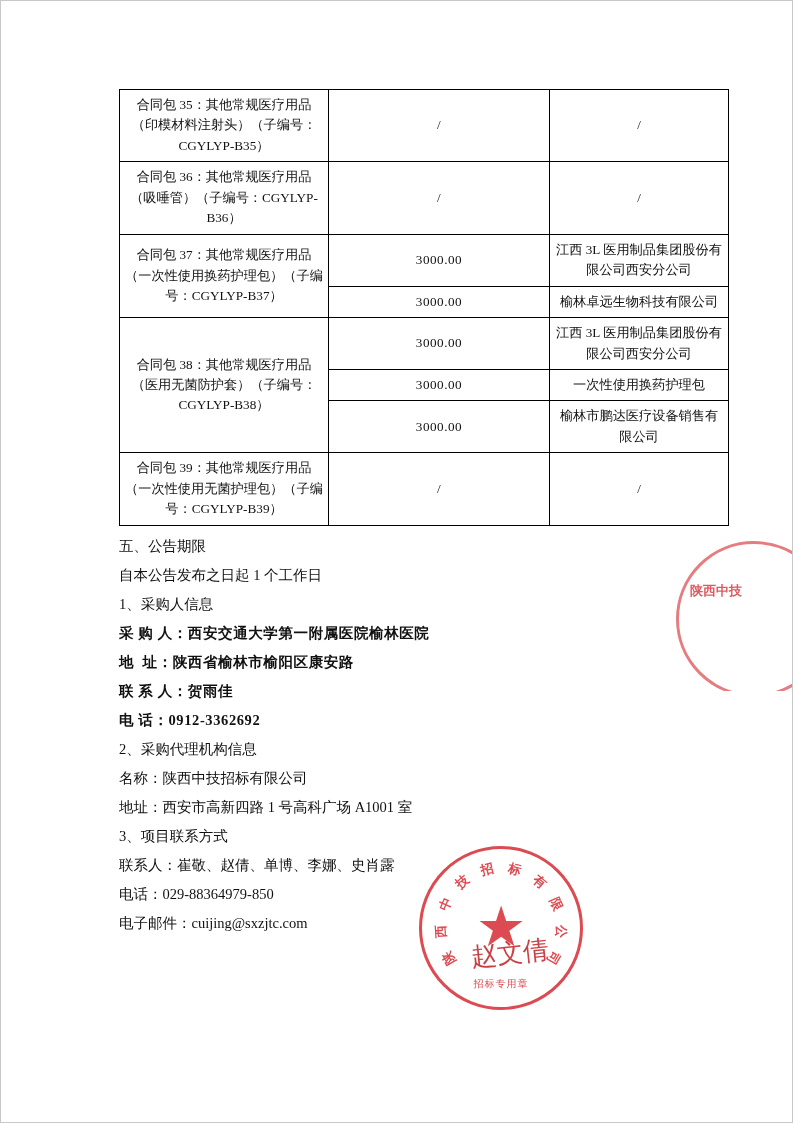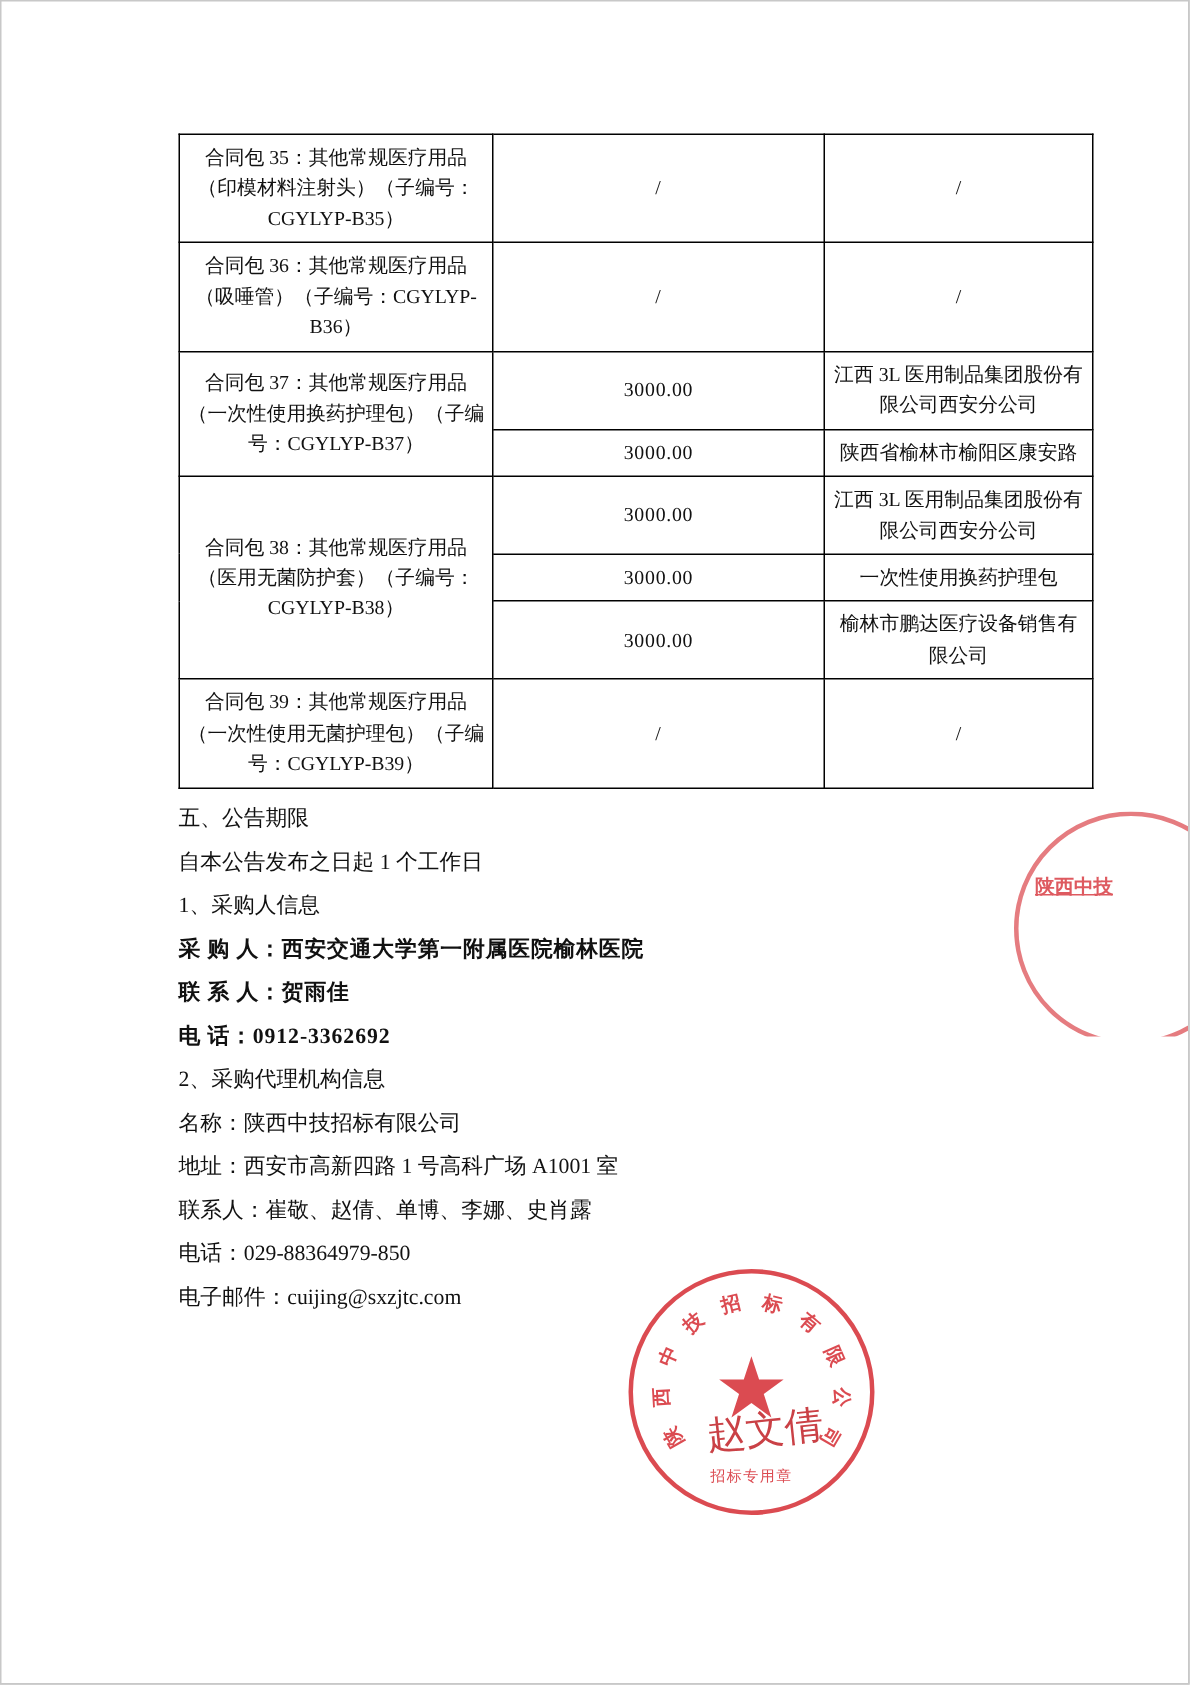--- a/index.html
+++ b/index.html
@@ -136,21 +136,20 @@
   .seal-partial .ptext {
     position: absolute;
     left: 14px;
     top: 40px;
     width: 70px;
     font-size: 13px;
     color: #d4242c;
     opacity: 0.75;
     line-height: 1.5;
     font-weight: bold;
-    text-decoration: underline;
   }
   .sign-script {
     position: absolute;
     left: 470px;
     top: 935px;
     font-size: 26px;
     color: #c12026;
     opacity: 0.85;
     font-family: "Liberation Serif", serif;
     transform: rotate(-6deg);
@@ -178,21 +177,21 @@
           <td class="suppliercell cjk">/</td>
         </tr>
 
         <tr>
           <td class="namecell cjk" rowspan="2">合同包 37：其他常规医疗用品（一次性使用换药护理包）（子编号：CGYLYP-B37）</td>
           <td class="pricecell">3000.00</td>
           <td class="suppliercell cjk">江西 3L 医用制品集团股份有限公司西安分公司</td>
         </tr>
         <tr>
           <td class="pricecell">3000.00</td>
-          <td class="suppliercell cjk">陕西省榆林市榆阳区康安路</td>
+          <td class="suppliercell cjk">榆林卓远生物科技有限公司</td>
         </tr>
 
         <tr>
           <td class="namecell cjk" rowspan="3">合同包 38：其他常规医疗用品（医用无菌防护套）（子编号：CGYLYP-B38）</td>
           <td class="pricecell">3000.00</td>
           <td class="suppliercell cjk">江西 3L 医用制品集团股份有限公司西安分公司</td>
         </tr>
         <tr>
           <td class="pricecell">3000.00</td>
           <td class="suppliercell cjk">一次性使用换药护理包</td>
@@ -212,31 +211,33 @@
 
     <div class="para-block">
       <div class="para cjk">五、公告期限</div>
       <div class="para cjk">自本公告发布之日起 1 个工作日</div>
     </div>
 
 
     <div>
       <div class="para cjk">1、采购人信息</div>
       <div class="para cjk spaced">采 购 人：西安交通大学第一附属医院榆林医院</div>
+      <div class="para cjk spaced">地  址：陕西省榆林市榆阳区康安路</div>
       <div class="para cjk spaced">联 系 人：贺雨佳</div>
       <div class="para cjk spaced">电 话：0912-3362692</div>
     </div>
 
     <div>
       <div class="para cjk">2、采购代理机构信息</div>
       <div class="para cjk">名称：陕西中技招标有限公司</div>
       <div class="para cjk">地址：西安市高新四路 1 号高科广场 A1001 室</div>
     </div>
 
     <div>
+      <div class="para cjk">3、项目联系方式</div>
       <div class="para cjk">联系人：崔敬、赵倩、单博、李娜、史肖露</div>
       <div class="para cjk">电话：029-88364979-850</div>
       <div class="para cjk">电子邮件：cuijing@sxzjtc.com</div>
     </div>
 
   </div>
 
   <div class="seal seal-partial">
     <div class="inner"></div>
     <div class="ptext cjk">陕西中技</div>

